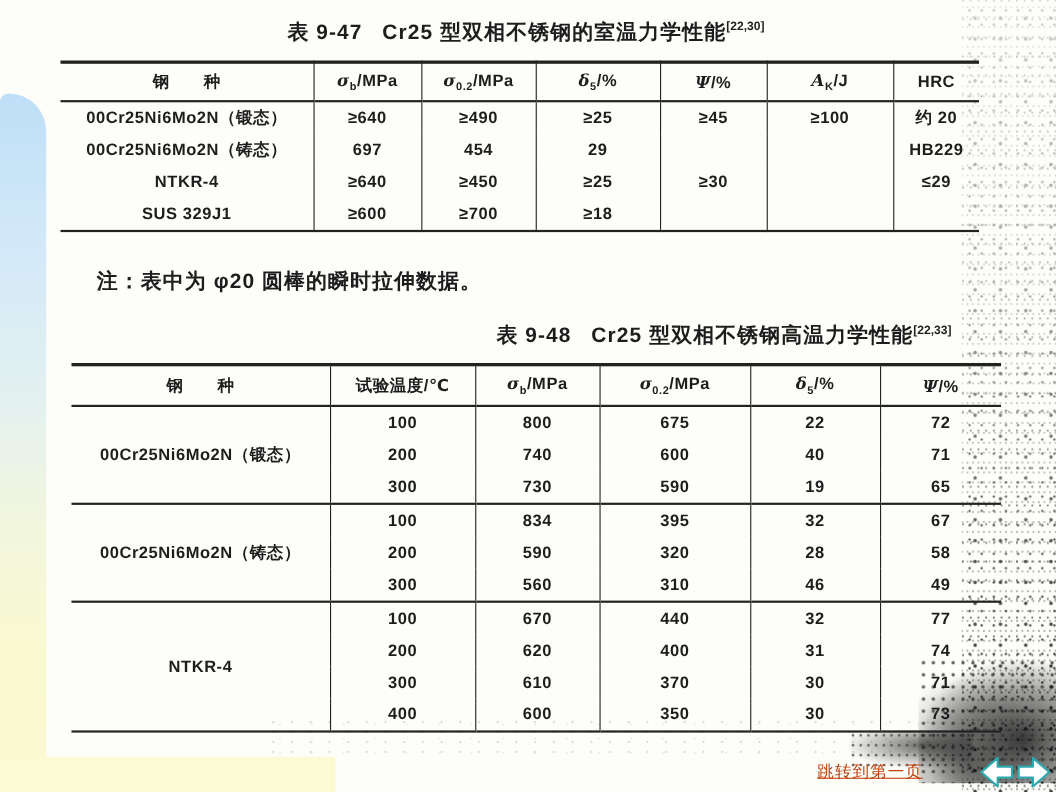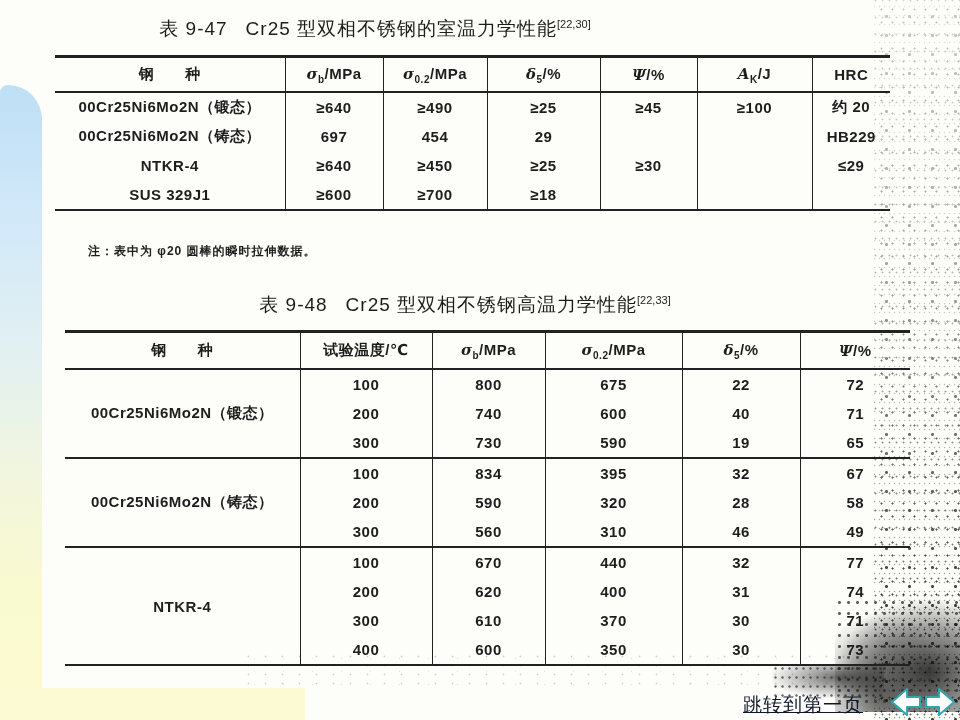--- a/index.html
+++ b/index.html
@@ -48,26 +48,26 @@
     background-size:17px 9px,29px 13px; opacity:.3;
   }
   .noise-blob{
     position:absolute; left:772px; top:664px; width:112px; height:34px; pointer-events:none;
     background:
       radial-gradient(ellipse at 60% 40%, rgba(15,15,15,.75), rgba(15,15,15,.25) 50%, transparent 75%),
       radial-gradient(circle, rgba(20,20,20,.8) .8px, transparent 1.6px);
     background-size:100% 100%,7px 9px; opacity:.8;
   }
   
-  .t-title{position:absolute; font-weight:400; font-size:19px; letter-spacing:1px; text-align:center; white-space:nowrap;}
+  .t-title{position:absolute; font-weight:700; font-size:19px; letter-spacing:1px; text-align:right; white-space:nowrap;}
   .t-title sup{font-size:11px; letter-spacing:0;}
   .t-title .tlabel{margin-right:18px;}
   #title1{left:55px; top:16px; width:640px;}
   #title2{left:65px; top:292px; width:800px;}
-  .note{position:absolute; left:88px; top:243px; font-size:12px; font-weight:700; letter-spacing:1px;text-align:right;}
+  .note{position:absolute; left:88px; top:243px; font-size:19px; font-weight:700; letter-spacing:1px;text-align:right;}
   
   table.scan-table{
     position:absolute; border-collapse:collapse; table-layout:fixed;
     border-top:3px solid #222; border-bottom:2.5px solid #222;
     font-size:15px; font-weight:700; letter-spacing:.5px;
   }
   .scan-table th,.scan-table td{
     text-align:center; vertical-align:middle; padding:0 2px;
     border-left:1.5px solid #222; overflow:hidden; white-space:nowrap;
   }
@@ -76,22 +76,22 @@
   .scan-table .sym{font-style:italic; font-family:"DejaVu Serif","Liberation Serif",serif;}
   .scan-table sub{font-size:10px;}
   #table1{left:55px; top:55px; width:835px;}
   #table1 th{height:33px;} #table1 td{height:29px;}
   #table2{left:65px; top:330px; width:845px;}
   #table2 th{height:35px;} #table2 td{height:29px;}
   #table2 tr.group-end td{border-bottom:2px solid #222;}
   #table2 td.grade{border-bottom:2px solid #222;}
   
   .jump-link{
-    position:absolute; left:743px; top:692px; font-size:19px; letter-spacing:1px;
-    color:#0f172a; text-decoration:underline; cursor:pointer; white-space:nowrap;
+    position:absolute; left:743px; top:692px; font-size:15px; letter-spacing:1px;
+    color:#c2410c; text-decoration:underline; cursor:pointer; white-space:nowrap;
   }
   .nav-arrows{position:absolute; left:890px; top:686px; width:66px; height:32px; cursor:pointer;}
 </style>
 </head>
 <body>
 
 <div class="slide">
 
   <div class="left-band"></div>
   <div class="bottom-band"></div>

